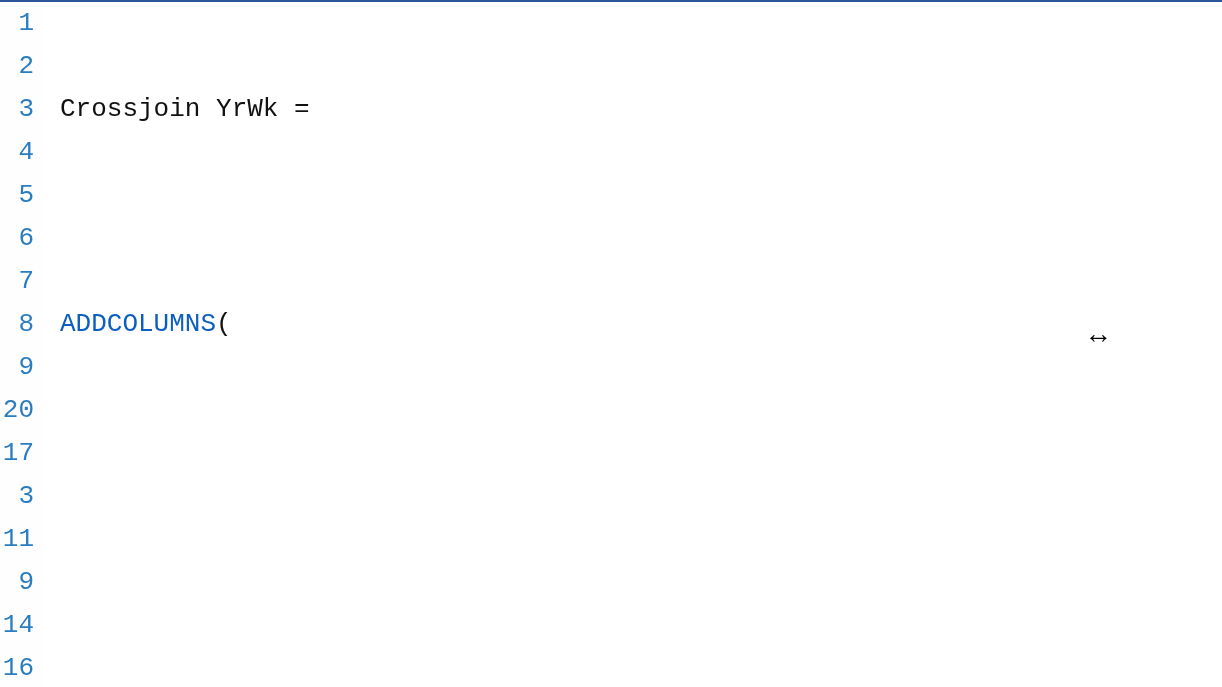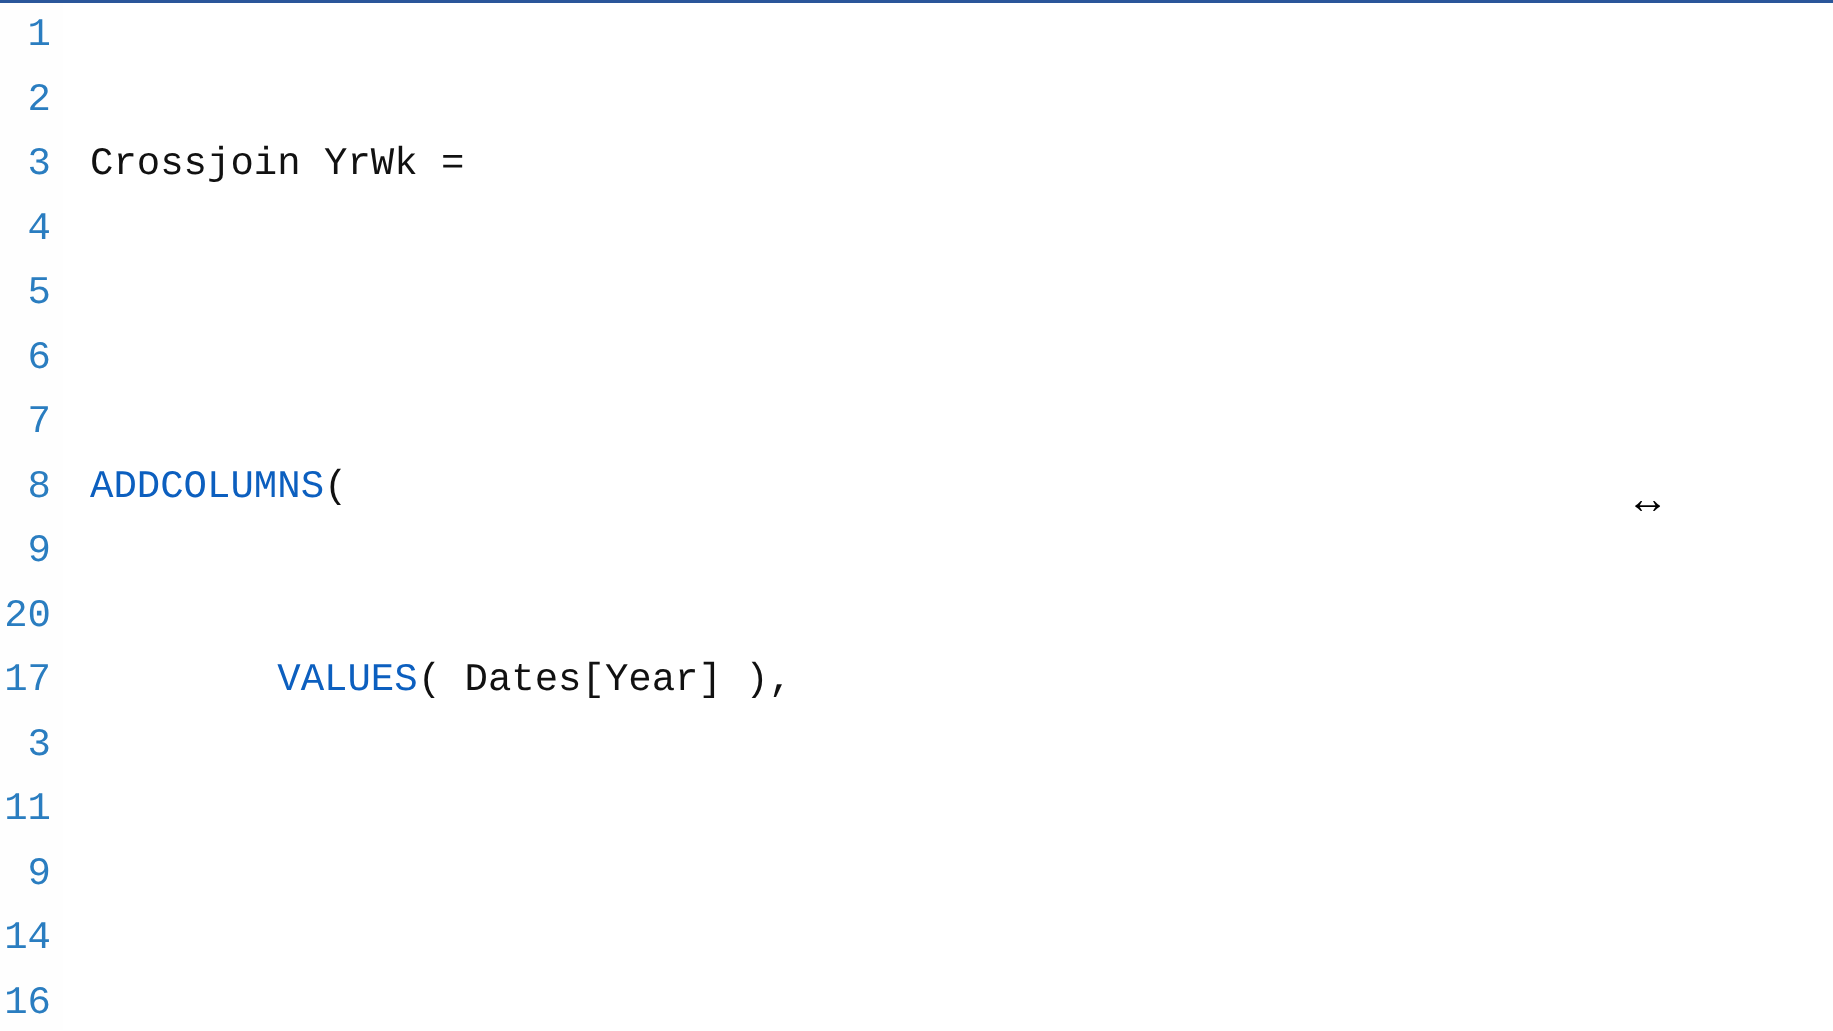--- a/index.html
+++ b/index.html
@@ -72,21 +72,20 @@
     <span class="ln">11</span>
     <span class="ln">9</span>
     <span class="ln">14</span>
     <span class="ln">16</span>
   </div>
 
   <div class="code">
     <span class="line"><span class="plain">Crossjoin YrWk =</span></span>
     <span class="line"><span class="plain"></span></span>
     <span class="line"><span class="fn">ADDCOLUMNS</span><span class="op">(</span></span>
-    <span class="line">        <span class="fn">VALUES</span><span class="plain">( Dates[Year] ),</span></span>
     
     
     
     
     
     
     
     
     
     <span class="line"><span class="plain"></span></span>

